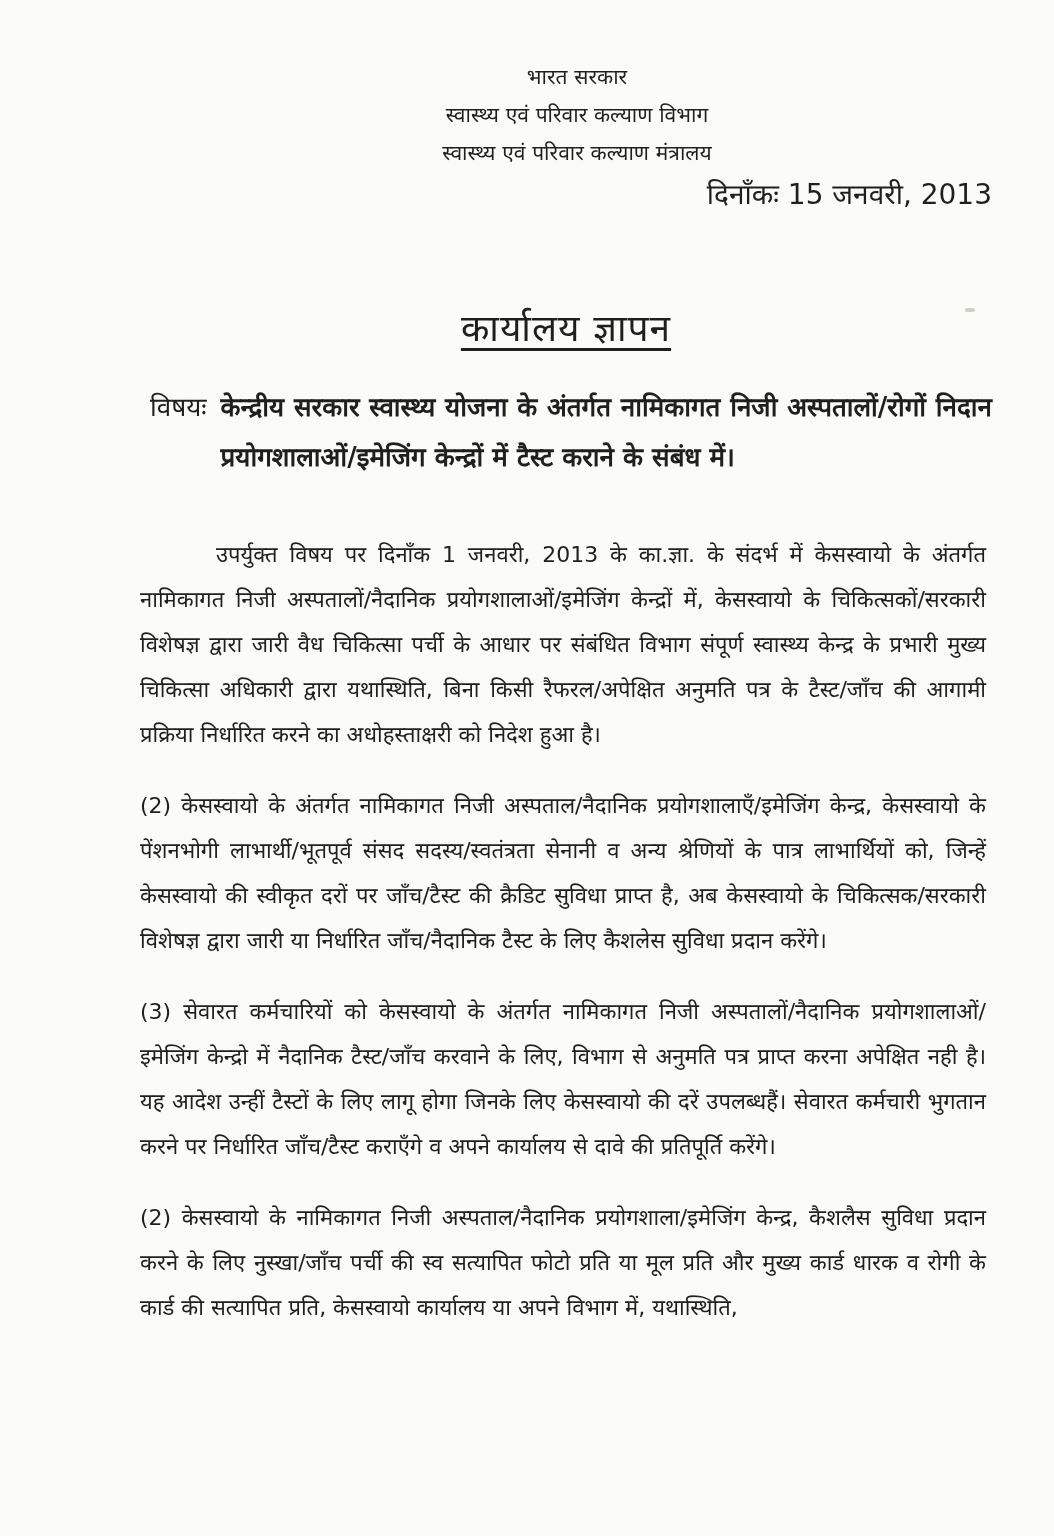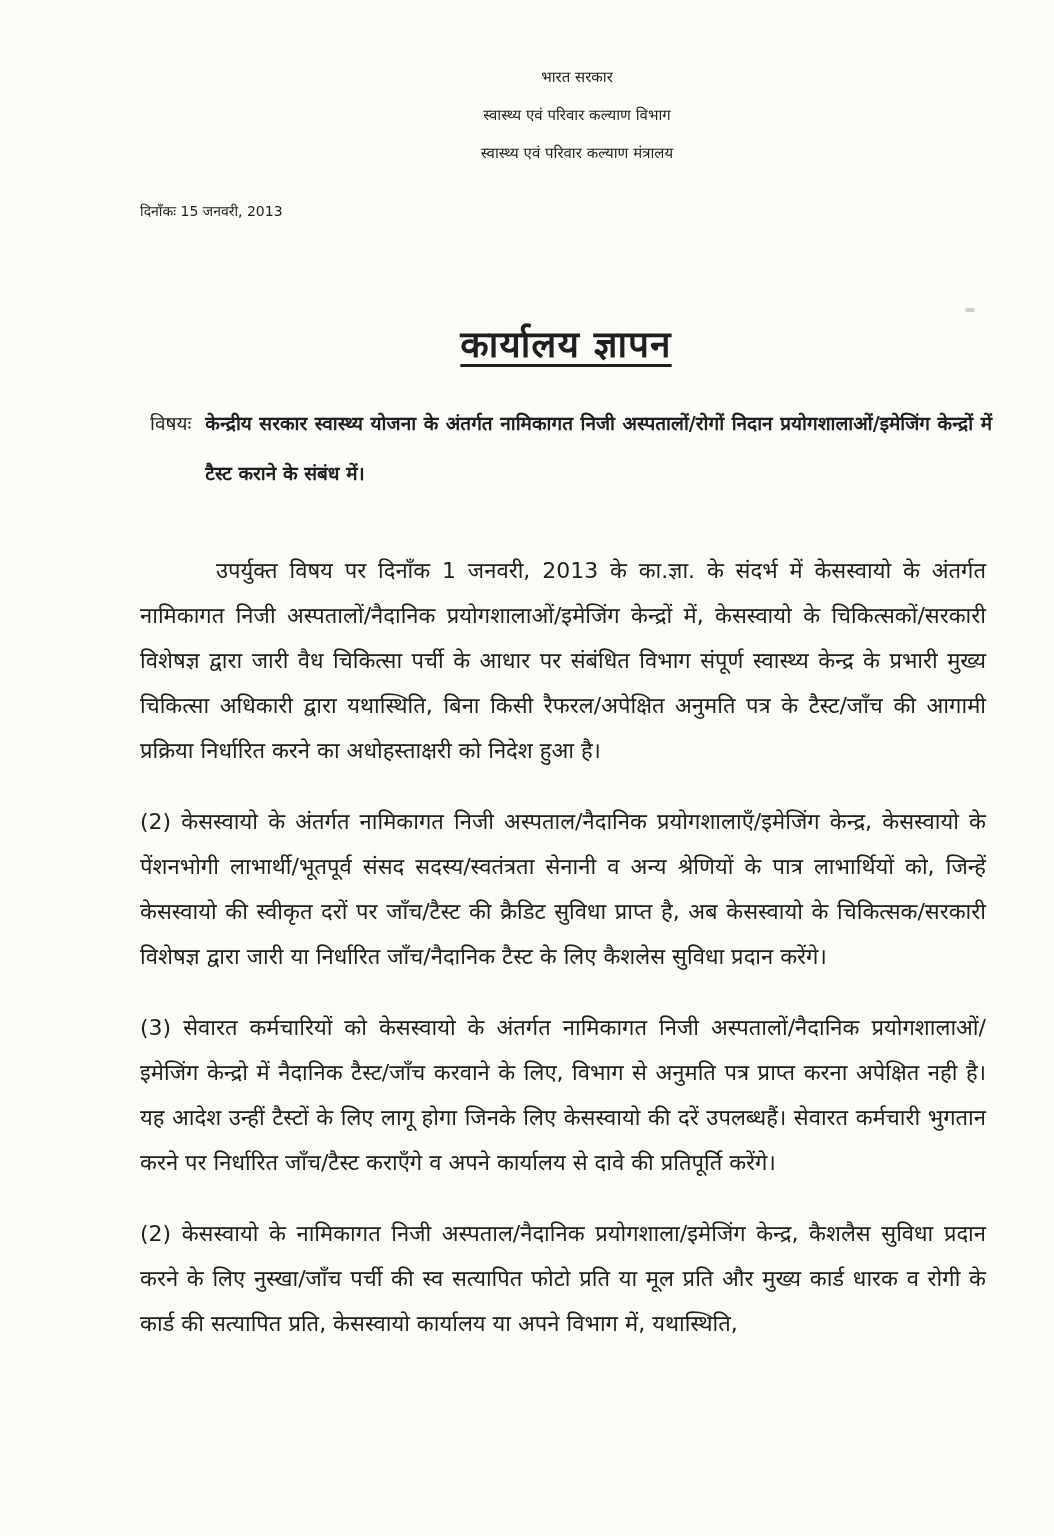--- a/index.html
+++ b/index.html
@@ -25,46 +25,47 @@
     text-align: center;
     transform: translateX(-40px);
     letter-spacing: 0.2px;
     white-space: nowrap;
   }
   .org-block {
     margin-top: 12px;
     transform: translateX(11px);
   }
   .org-line {
-    font-size: 15px;
+    font-size: 21px;
     line-height: 38px;
     text-align: center;
   }
   .date-line {
-    font-size: 14px;
+    font-size: 28px;
     line-height: 34px;
-    margin-top: 22px;
+    text-align: right;
+    margin-top: 6px;
   }
   .title {
     font-size: 37px;
     line-height: 46px;
-    font-weight: bold;
+    font-weight: normal;
     text-align: center;
     margin: 94px 0 16px 0;
     letter-spacing: 1px;
     text-decoration: underline;
     text-decoration-thickness: 2.5px;
     text-underline-offset: 7px;
   }
   .subject {
     display: flex;
     gap: 14px;
     margin-top: 30px;
     padding-left: 10px;
-    font-size: 19px;
+    font-size: 26px;
     line-height: 50px;
   }
   .subject-label { flex: 0 0 auto; }
   .subject-text {
     font-weight: bold;
     text-align: justify;
   }
   .body-block { margin-top: 50px; }
   .para {
     font-size: 22px;

